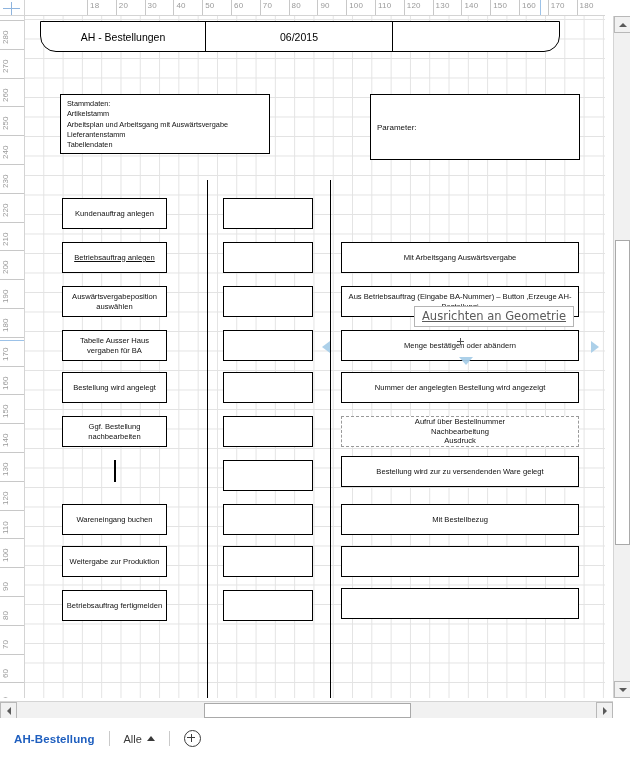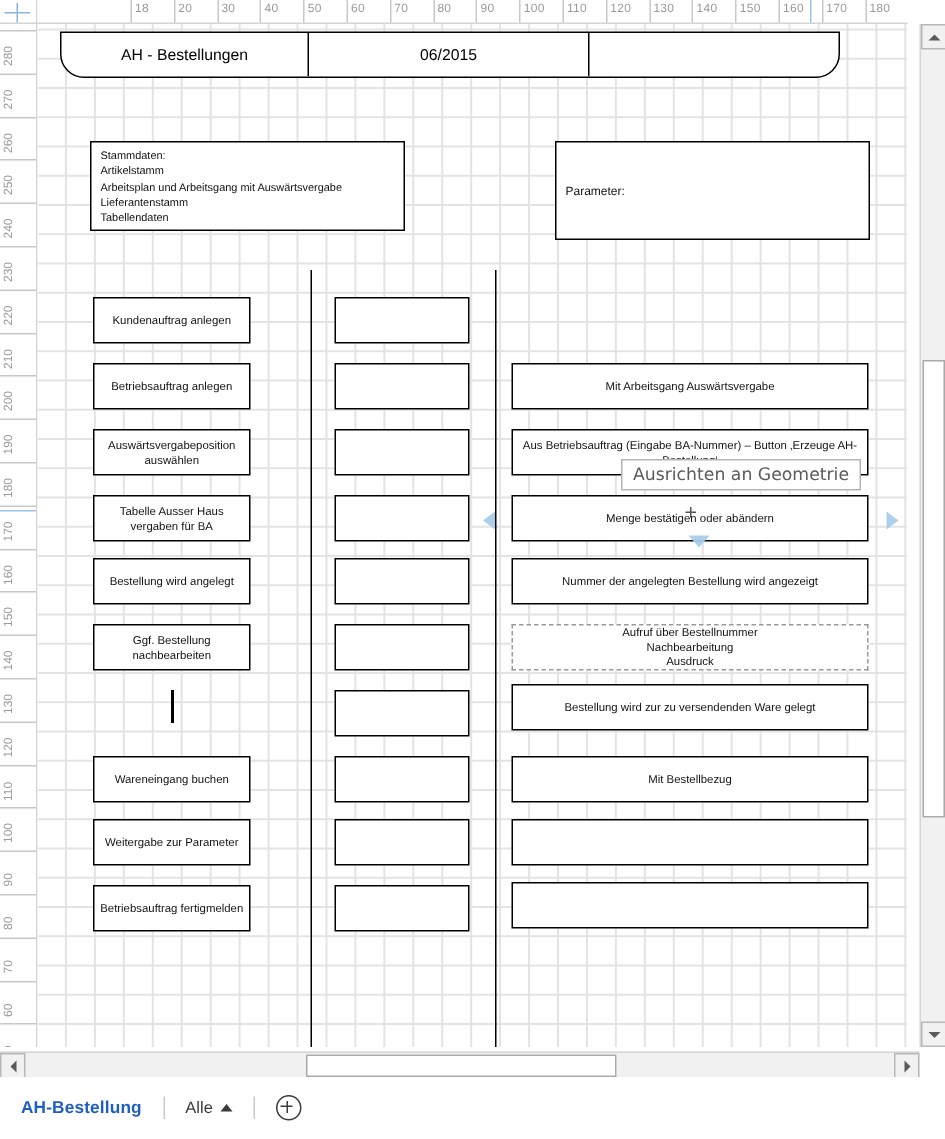--- a/index.html
+++ b/index.html
@@ -273,27 +273,27 @@
     <div class="connector" style="left:89px;top:270px;height:22px;"></div>
     <div class="connector" style="left:89px;top:314px;height:22px;"></div>
     <div class="connector" style="left:89px;top:358px;height:22px;"></div>
     <div class="connector" style="left:89px;top:400px;height:22px;"></div>
     <div class="connector" style="left:89px;top:444px;height:22px;"></div>
     <div class="connector" style="left:89px;top:488px;height:22px;"></div>
     <div class="connector" style="left:89px;top:530px;height:22px;"></div>
     <div class="connector" style="left:89px;top:574px;height:22px;"></div>
 
     <div class="box" style="left:37px;top:182px;width:105px;height:31px;">Kundenauftrag anlegen</div>
-    <div class="box" style="left:37px;top:226px;width:105px;height:31px;">Betriebsauftrag anlegen</div>
+    <div class="box" style="left:37px;top:226px;width:105px;height:31px;text-decoration:underline;">Betriebsauftrag anlegen</div>
     <div class="box" style="left:37px;top:270px;width:105px;height:31px;">Auswärtsvergabeposition auswählen</div>
     <div class="box" style="left:37px;top:314px;width:105px;height:31px;">Tabelle Ausser Haus vergaben für BA</div>
     <div class="box" style="left:37px;top:356px;width:105px;height:31px;">Bestellung wird angelegt</div>
     <div class="box" style="left:37px;top:400px;width:105px;height:31px;">Ggf. Bestellung nachbearbeiten</div>
     <div class="box" style="left:37px;top:488px;width:105px;height:31px;">Wareneingang buchen</div>
-    <div class="box" style="left:37px;top:530px;width:105px;height:31px;">Weitergabe zur Parameter</div>
+    <div class="box" style="left:37px;top:530px;width:105px;height:31px;">Weitergabe zur Produktion</div>
     <div class="box" style="left:37px;top:574px;width:105px;height:31px;">Betriebsauftrag fertigmelden</div>
 
     <div class="box" style="left:198px;top:182px;width:90px;height:31px;"></div>
     <div class="box" style="left:198px;top:226px;width:90px;height:31px;"></div>
     <div class="box" style="left:198px;top:270px;width:90px;height:31px;"></div>
     <div class="box" style="left:198px;top:314px;width:90px;height:31px;"></div>
     <div class="box" style="left:198px;top:356px;width:90px;height:31px;"></div>
     <div class="box" style="left:198px;top:400px;width:90px;height:31px;"></div>
     <div class="box" style="left:198px;top:444px;width:90px;height:31px;"></div>
     <div class="box" style="left:198px;top:488px;width:90px;height:31px;"></div>
@@ -310,21 +310,21 @@
     <div class="box" style="left:316px;top:440px;width:238px;height:31px;">Bestellung wird zur zu versendenden Ware gelegt</div>
     <div class="box" style="left:316px;top:488px;width:238px;height:31px;">Mit Bestellbezug</div>
     <div class="box" style="left:316px;top:530px;width:238px;height:31px;"></div>
     <div class="box" style="left:316px;top:572px;width:238px;height:31px;"></div>
 
     <div class="tri left" style="left:297px;top:325px;"></div>
     <div class="tri right" style="left:566px;top:325px;"></div>
     <div class="tri down" style="left:434px;top:341px;"></div>
     <div class="rot-handle" style="left:432px;top:322px;"></div>
 
-    <div class="tooltip" style="left:389px;top:290px;">Ausrichten an Geometrie</div>
+    <div class="tooltip" style="left:389px;top:290px;text-decoration:underline;">Ausrichten an Geometrie</div>
   </div>
 
   <div class="sb-v">
     <div class="sb-btn" style="left:0;top:0;width:17px;height:17px;">
       <div class="arr up"></div>
     </div>
     <div class="sb-thumb" style="left:1px;top:224px;width:15px;height:305px;"></div>
     <div class="sb-btn" style="left:0;bottom:0;width:17px;height:17px;">
       <div class="arr down"></div>
     </div>

